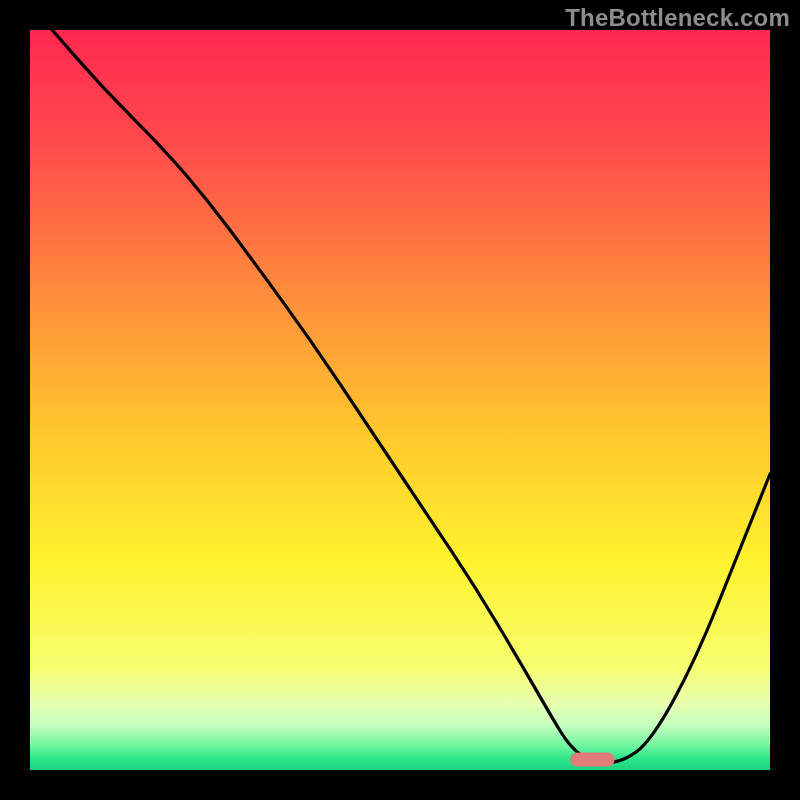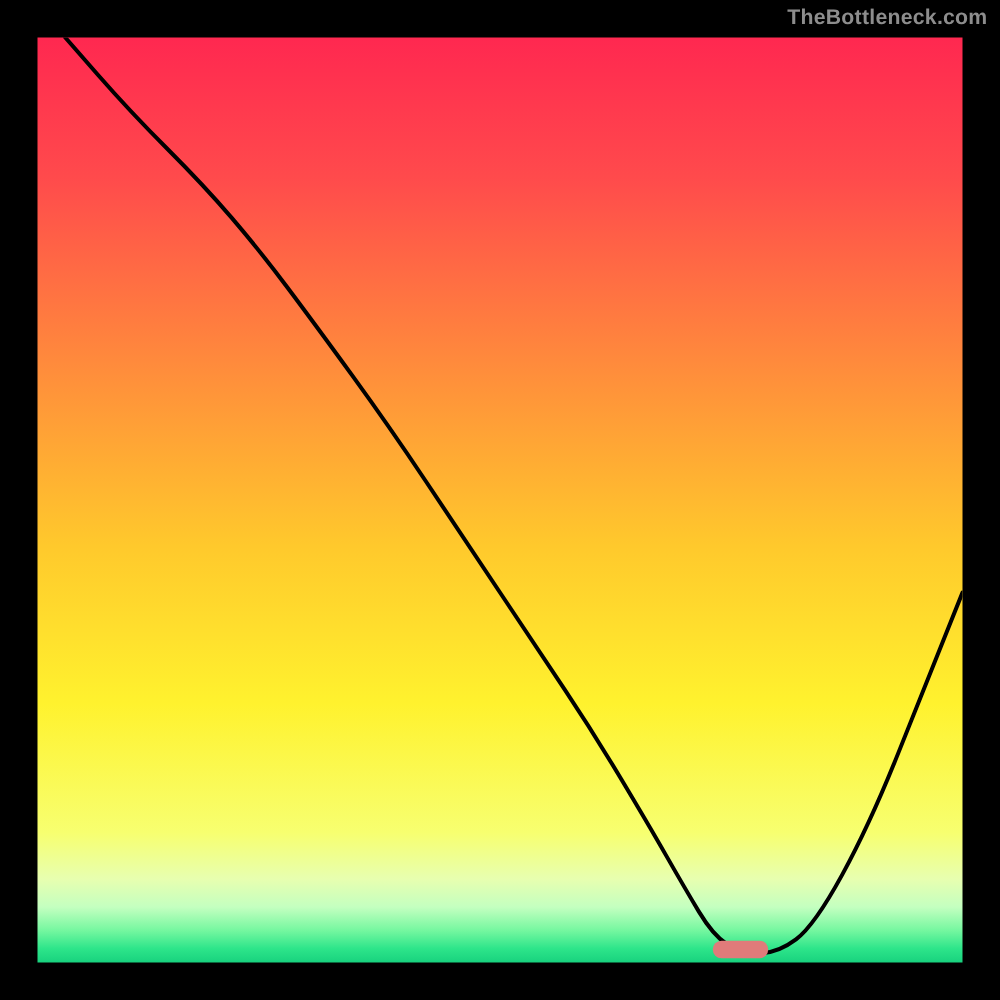--- a/index.html
+++ b/index.html
@@ -16,21 +16,21 @@
     top: 0;
     width: 800px;
     height: 800px;
     background: #000;
   }
   .watermark {
     position: absolute;
     top: 4px;
     right: 10px;
     font-family: Arial, Helvetica, sans-serif;
-    font-size: 17px;
+    font-size: 24px;
     font-weight: 600;
     color: #8d8d8d;
     letter-spacing: 0.2px;
   }
   svg {
     position: absolute;
     left: 0;
     top: 0;
   }
 </style>

